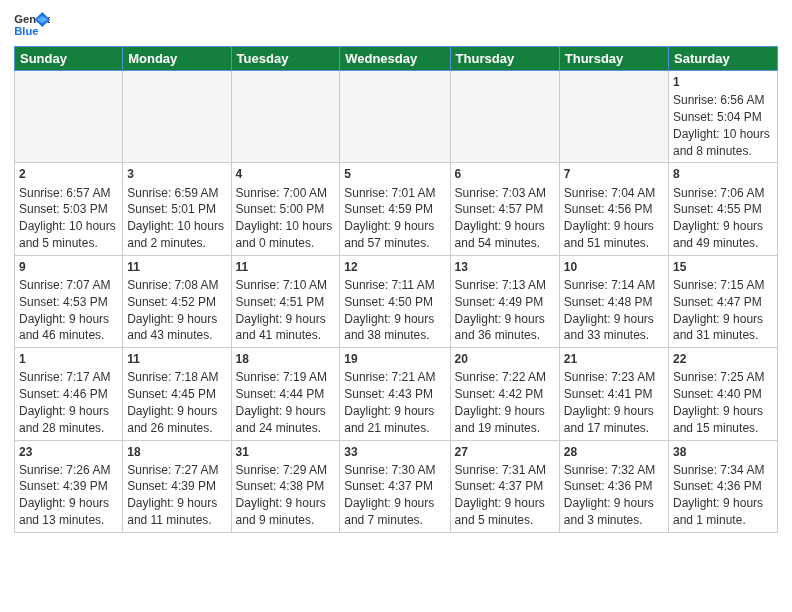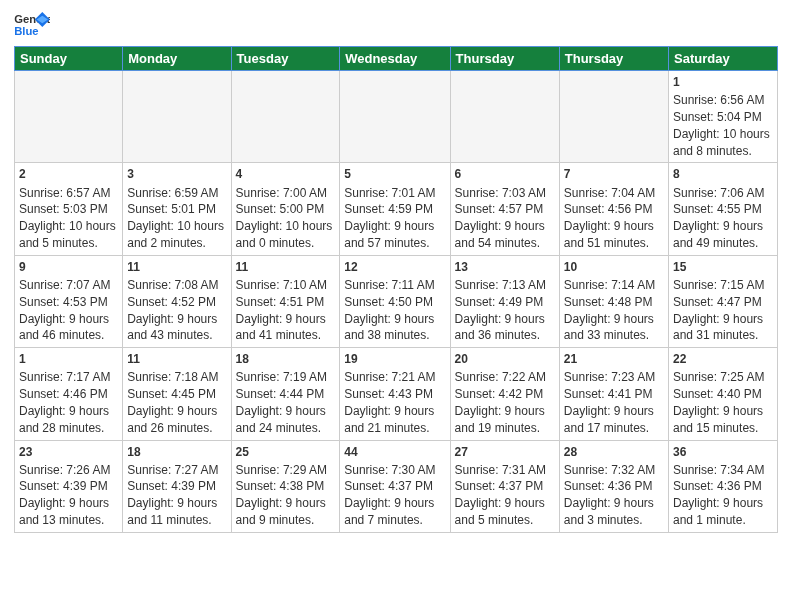--- a/index.html
+++ b/index.html
@@ -224,35 +224,35 @@
         <tr>
           <td>
             <span class="day-number">23</span>
             <div class="day-info">Sunrise: 7:26 AM<br>Sunset: 4:39 PM<br>Daylight: 9 hours<br>and 13 minutes.</div>
           </td>
           <td>
             <span class="day-number">18</span>
             <div class="day-info">Sunrise: 7:27 AM<br>Sunset: 4:39 PM<br>Daylight: 9 hours<br>and 11 minutes.</div>
           </td>
           <td>
-            <span class="day-number">25</span>
+            <span class="day-number">31</span>
             <div class="day-info">Sunrise: 7:29 AM<br>Sunset: 4:38 PM<br>Daylight: 9 hours<br>and 9 minutes.</div>
           </td>
           <td>
-            <span class="day-number">44</span>
+            <span class="day-number">33</span>
             <div class="day-info">Sunrise: 7:30 AM<br>Sunset: 4:37 PM<br>Daylight: 9 hours<br>and 7 minutes.</div>
           </td>
           <td>
             <span class="day-number">27</span>
             <div class="day-info">Sunrise: 7:31 AM<br>Sunset: 4:37 PM<br>Daylight: 9 hours<br>and 5 minutes.</div>
           </td>
           <td>
             <span class="day-number">28</span>
             <div class="day-info">Sunrise: 7:32 AM<br>Sunset: 4:36 PM<br>Daylight: 9 hours<br>and 3 minutes.</div>
           </td>
           <td>
-            <span class="day-number">36</span>
+            <span class="day-number">38</span>
             <div class="day-info">Sunrise: 7:34 AM<br>Sunset: 4:36 PM<br>Daylight: 9 hours<br>and 1 minute.</div>
           </td>
         </tr>
       </tbody>
   </table>
 </div>
 
 </body></html>

